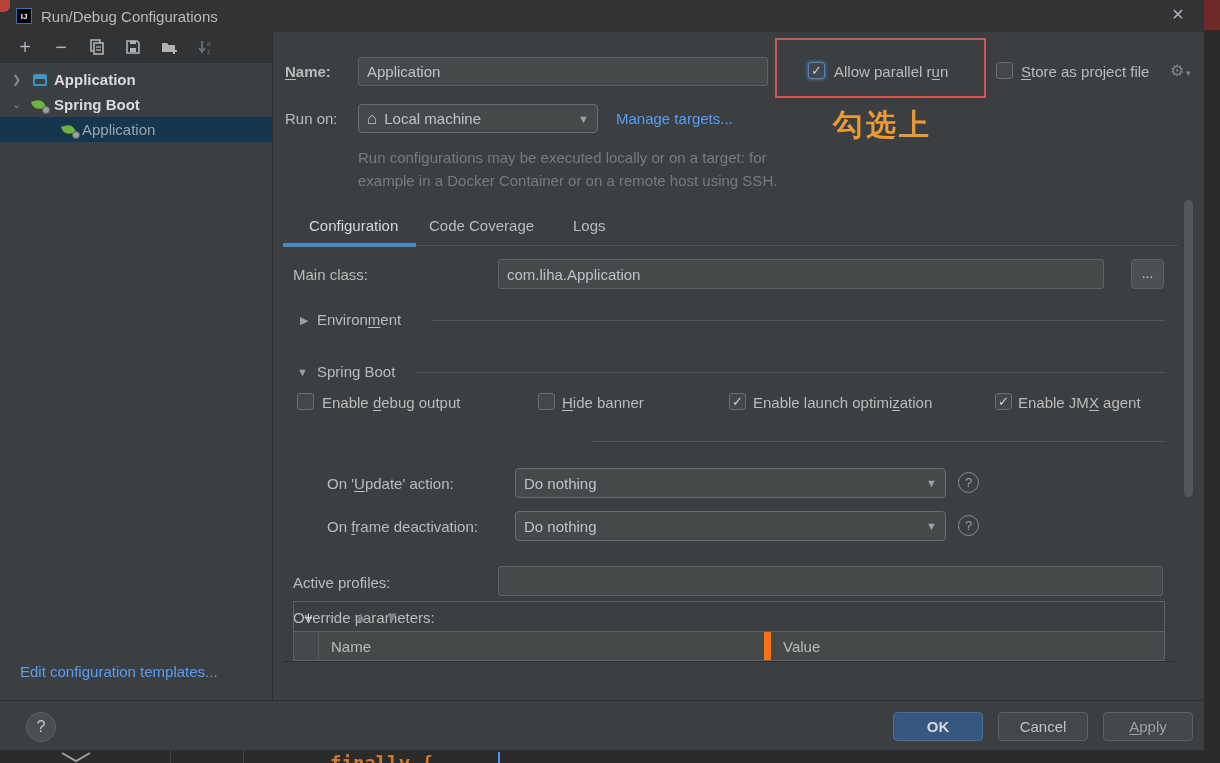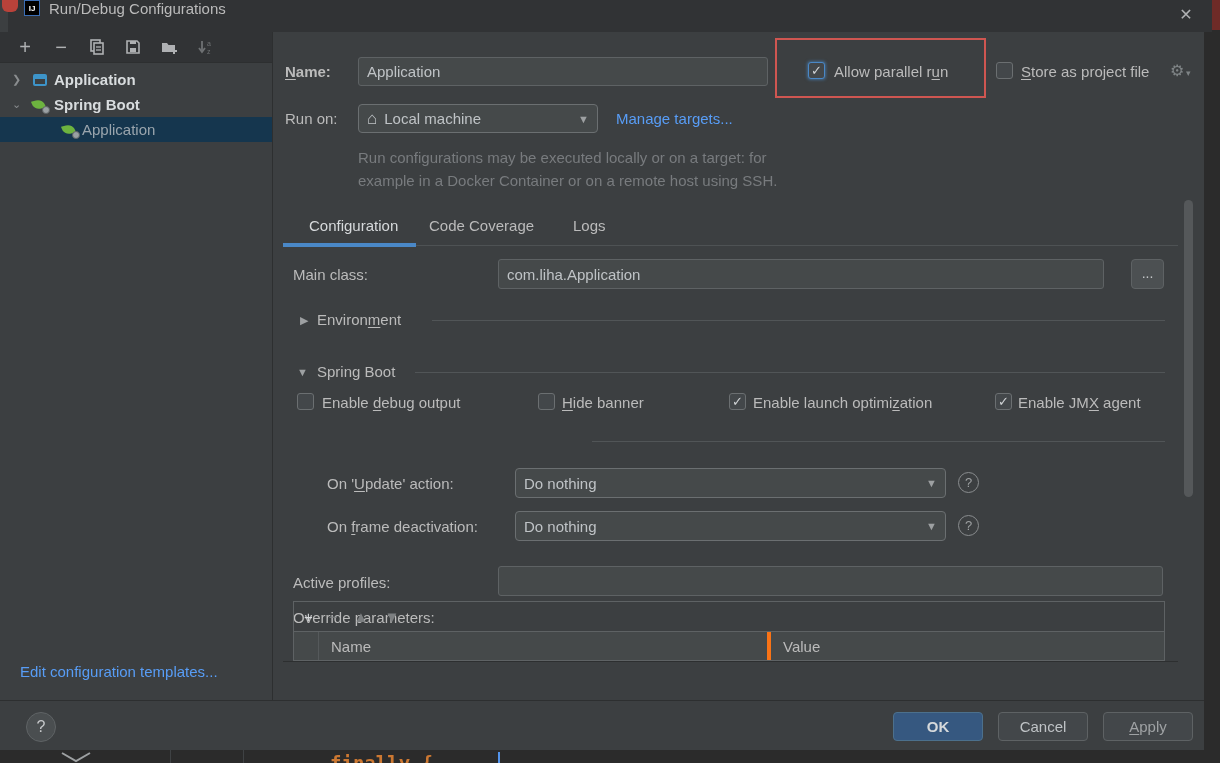--- a/index.html
+++ b/index.html
@@ -2,22 +2,22 @@
 <html style="--dialog: #3c3f41; --titlebar: #313335; --field: #45494a; --accent: #4a88c7; --link: #589df6; --ok: #365880; --selection: #15364e; --red_box: #cf5651; --orange: #eb9a38; --code_orange: #cc7832;"><head>
 <meta charset="utf-8">
 <style>
   * { margin:0; padding:0; box-sizing:border-box; }
   body { background:#1e1e1e; font-family:"Liberation Sans", sans-serif; }
   #screen { position:relative; width:1220px; height:763px; background:#2b2b2b; overflow:hidden;
             font-size:15px; color:#bbbbbb; }
 
   
   .dialog { position:absolute; left:0; top:0; width:1204px; height:750px; background:var(--dialog); }
-  .titlebar { position:absolute; left:8px; top:0; width:1204px; height:32px; background:var(--titlebar);
-              display:flex; }
+  .titlebar { position:absolute; left:0; top:0; width:1204px; height:32px; background:var(--titlebar);
+              display:flex; align-items:center; }
   .app-icon { width:16px; height:16px; margin-left:16px; background:#000; border:1px solid #3b6eb5;
               color:#fff; font-size:8px; font-weight:bold; display:flex; align-items:center; justify-content:center; }
   .title-text { margin-left:9px; color:#bbbbbb; font-size:15px; }
   .close-x { position:absolute; right:16px; top:5px; width:20px; height:20px; color:#afb1b3;
              font-size:16px; text-align:center; line-height:20px; cursor:default; }
   .red-corner { position:absolute; left:-6px; top:-6px; width:16px; height:18px; background:#b9423a; border-radius:6px; }
   .behind-strip { position:absolute; right:0; top:0; width:16px; height:763px; background:#2b2b2b; }
   .behind-close { position:absolute; right:0; top:0; width:16px; height:30px; background:#6e2b27; }
 
   
@@ -71,21 +71,21 @@
   
   .tbl-toolbar { position:absolute; left:293px; top:601px; width:872px; height:31px; border:1px solid #5e6264;
                  display:flex; align-items:center; gap:16px; padding-left:10px; }
   .tbl-toolbar .ic { font-size:15px; }
   .ic-plus { color:#d6d9db; font-size:18px; }
   .ic-dim { color:#7c7f81; }
   .ic-tri { font-size:10px; color:#7c7f81; }
   .tbl-header { position:absolute; left:293px; top:632px; width:872px; height:29px; background:var(--field);
                 border:1px solid #5e6264; border-top:none; display:flex; align-items:center; }
   .tbl-header .c0 { width:25px; height:100%; border-right:1px solid #55595b; }
-  .tbl-header .c1 { width:452px; height:100%; border-right:4px solid #f97316; display:flex; align-items:center; padding-left:12px; }
+  .tbl-header .c1 { width:452px; height:100%; border-right:7px solid #f97316; display:flex; align-items:center; padding-left:12px; }
   .tbl-header .c2 { flex:1; height:100%; display:flex; align-items:center; padding-left:12px; }
   .content-cut { position:absolute; left:283px; top:661px; width:895px; height:1px; background:#2d2f30; }
 
   
   .scrollbar { position:absolute; left:1184px; top:200px; width:9px; height:297px; background:#55585a; border-radius:5px; }
 
   
   .footer { position:absolute; left:0; top:700px; width:1204px; height:50px; background:var(--dialog);
             border-top:1px solid #2d2f30; }
   .help-btn { position:absolute; left:26px; top:11px; width:30px; height:30px; border-radius:50%;
@@ -219,20 +219,21 @@
       <span>Allow parallel r</span><span class="mn">u</span><span>n</span>
     </span>
 
     <div class="cb" style="position:absolute; left:996px; top:62px;"></div>
     <span class="row-label" style="left:1021px; top:63px;">
       <span></span><span class="mn">S</span><span>tore as project file</span>
     </span>
     <span class="gear" style="position:absolute; left:1170px; top:61px;">⚙</span>
     <span class="gear-arrow" style="position:absolute; left:1186px; top:68px;">▾</span>
 
+    <div class="callout" style="left:833px; top:105px;">勾选上</div>
 
     <span class="row-label" style="left:285px; top:110px;">Run on:</span>
     <div class="combo" style="left:358px; top:104px; width:240px; height:29px;">
       <span style="font-size:17px; margin-right:7px; color:#bfc3c6;">⌂</span>
       <span>Local machine</span>
       <span class="arrow">▼</span>
     </div>
     <span class="link" style="position:absolute; left:616px; top:110px;">Manage targets...</span>
 
     <span class="hint" style="position:absolute; left:358px; top:172px;">example in a Docker Container or on a remote host using SSH.</span>

